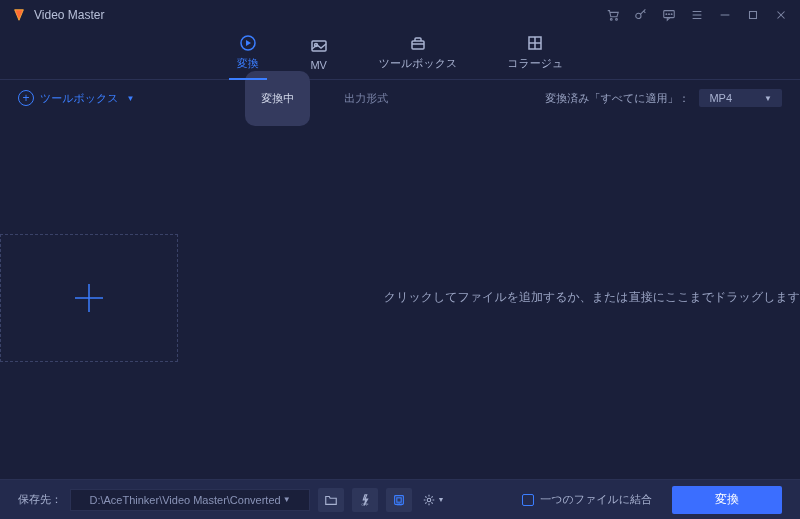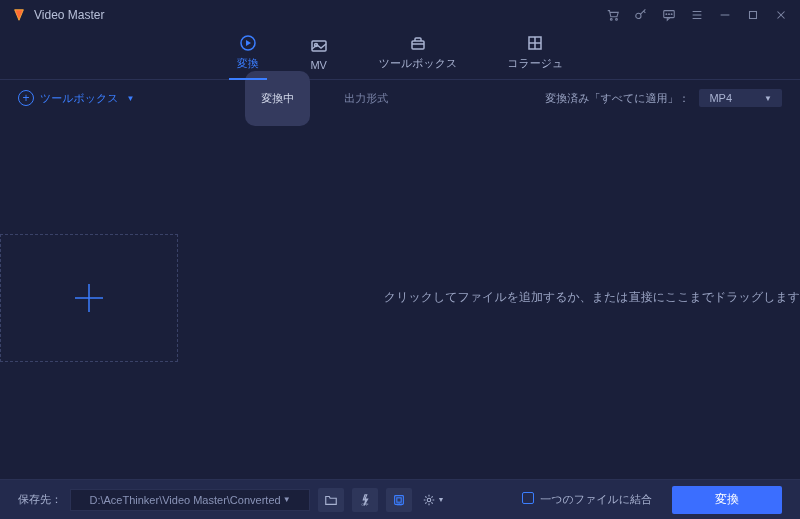--- a/index.html
+++ b/index.html
@@ -31,21 +31,21 @@
 .dropzone{width:178px;height:128px;border:1px dashed #3a4268;display:flex;align-items:center;justify-content:center;cursor:pointer}
 .big-plus{width:40px;height:40px}
 .big-plus line{stroke:#3b7eff;stroke-width:1.5}
 .hint{font-size:12px;color:#9aa4c4}
 .bottombar{height:40px;background:#232a4d;display:flex;align-items:center;padding:12px 18px;gap:8px;border-top:1px solid #2a3154}
 .save-label{font-size:11px}
 .path-input{flex:0 0 240px;background:#1a1f3a;border:1px solid #2a3154;padding:4px 8px;font-size:11px;color:#8a94b8;display:flex;align-items:center;justify-content:center}
 .icon-btn{width:26px;height:24px;background:#2e365a;border-radius:2px;display:flex;align-items:center;justify-content:center;cursor:pointer}
 .icon-btn svg{width:14px;height:14px;stroke:#a8b2d1;fill:none;stroke-width:1.3}
 .icon-btn.on svg{stroke:#3b7eff}
-.merge{display:flex;align-items:flex-start;gap:6px;font-size:11px;cursor:pointer;margin-left:8px}
+.merge{display:flex;align-items:center;gap:6px;font-size:11px;cursor:pointer;margin-left:8px}
 .checkbox{width:12px;height:12px;border:1px solid #3b7eff;border-radius:2px}
 .convert-btn{width:110px;height:28px;background:#3b6eff;color:#fff;display:flex;align-items:center;justify-content:center;font-size:12px;cursor:pointer;margin-left:12px;border-radius:2px}
 </style>
 </head>
 <body>
 
 <div class="titlebar">
   <div class="titlebar-left">
     <svg class="logo" viewBox="0 0 16 16">
         <path d="M3 2 L8 14 L13 2 Z" fill="#ff6b35" stroke="#ffb03a" stroke-width="1"></path>

